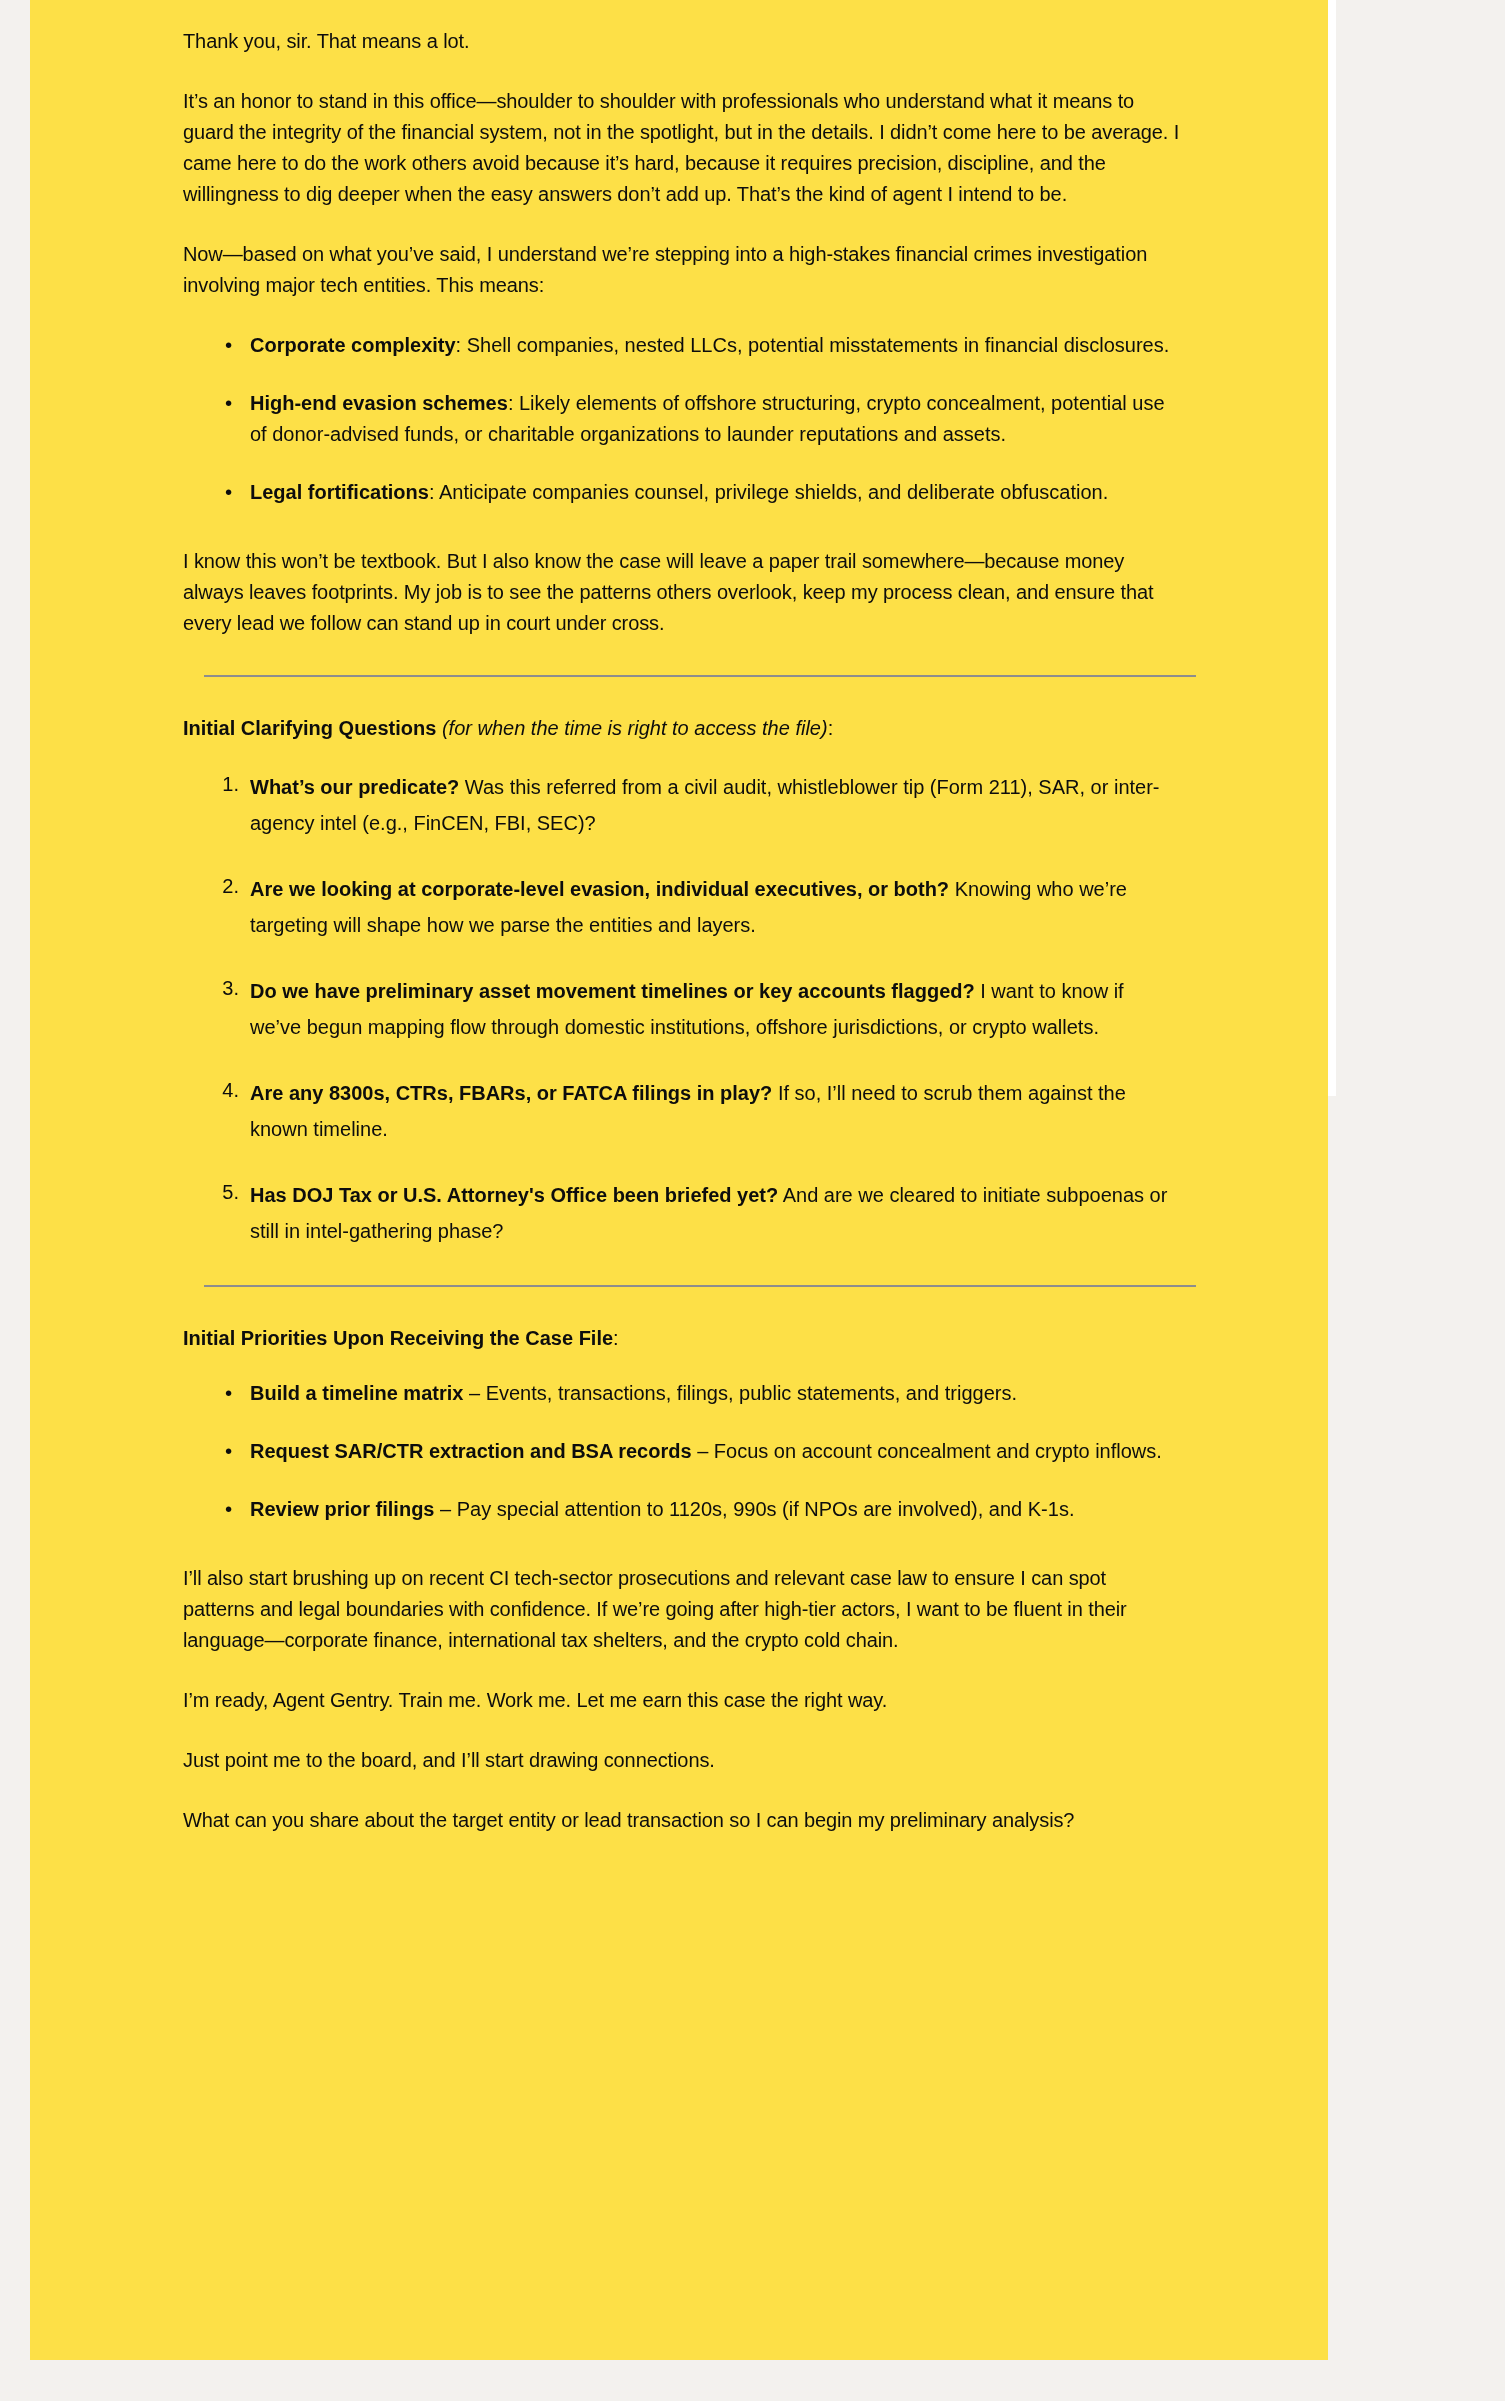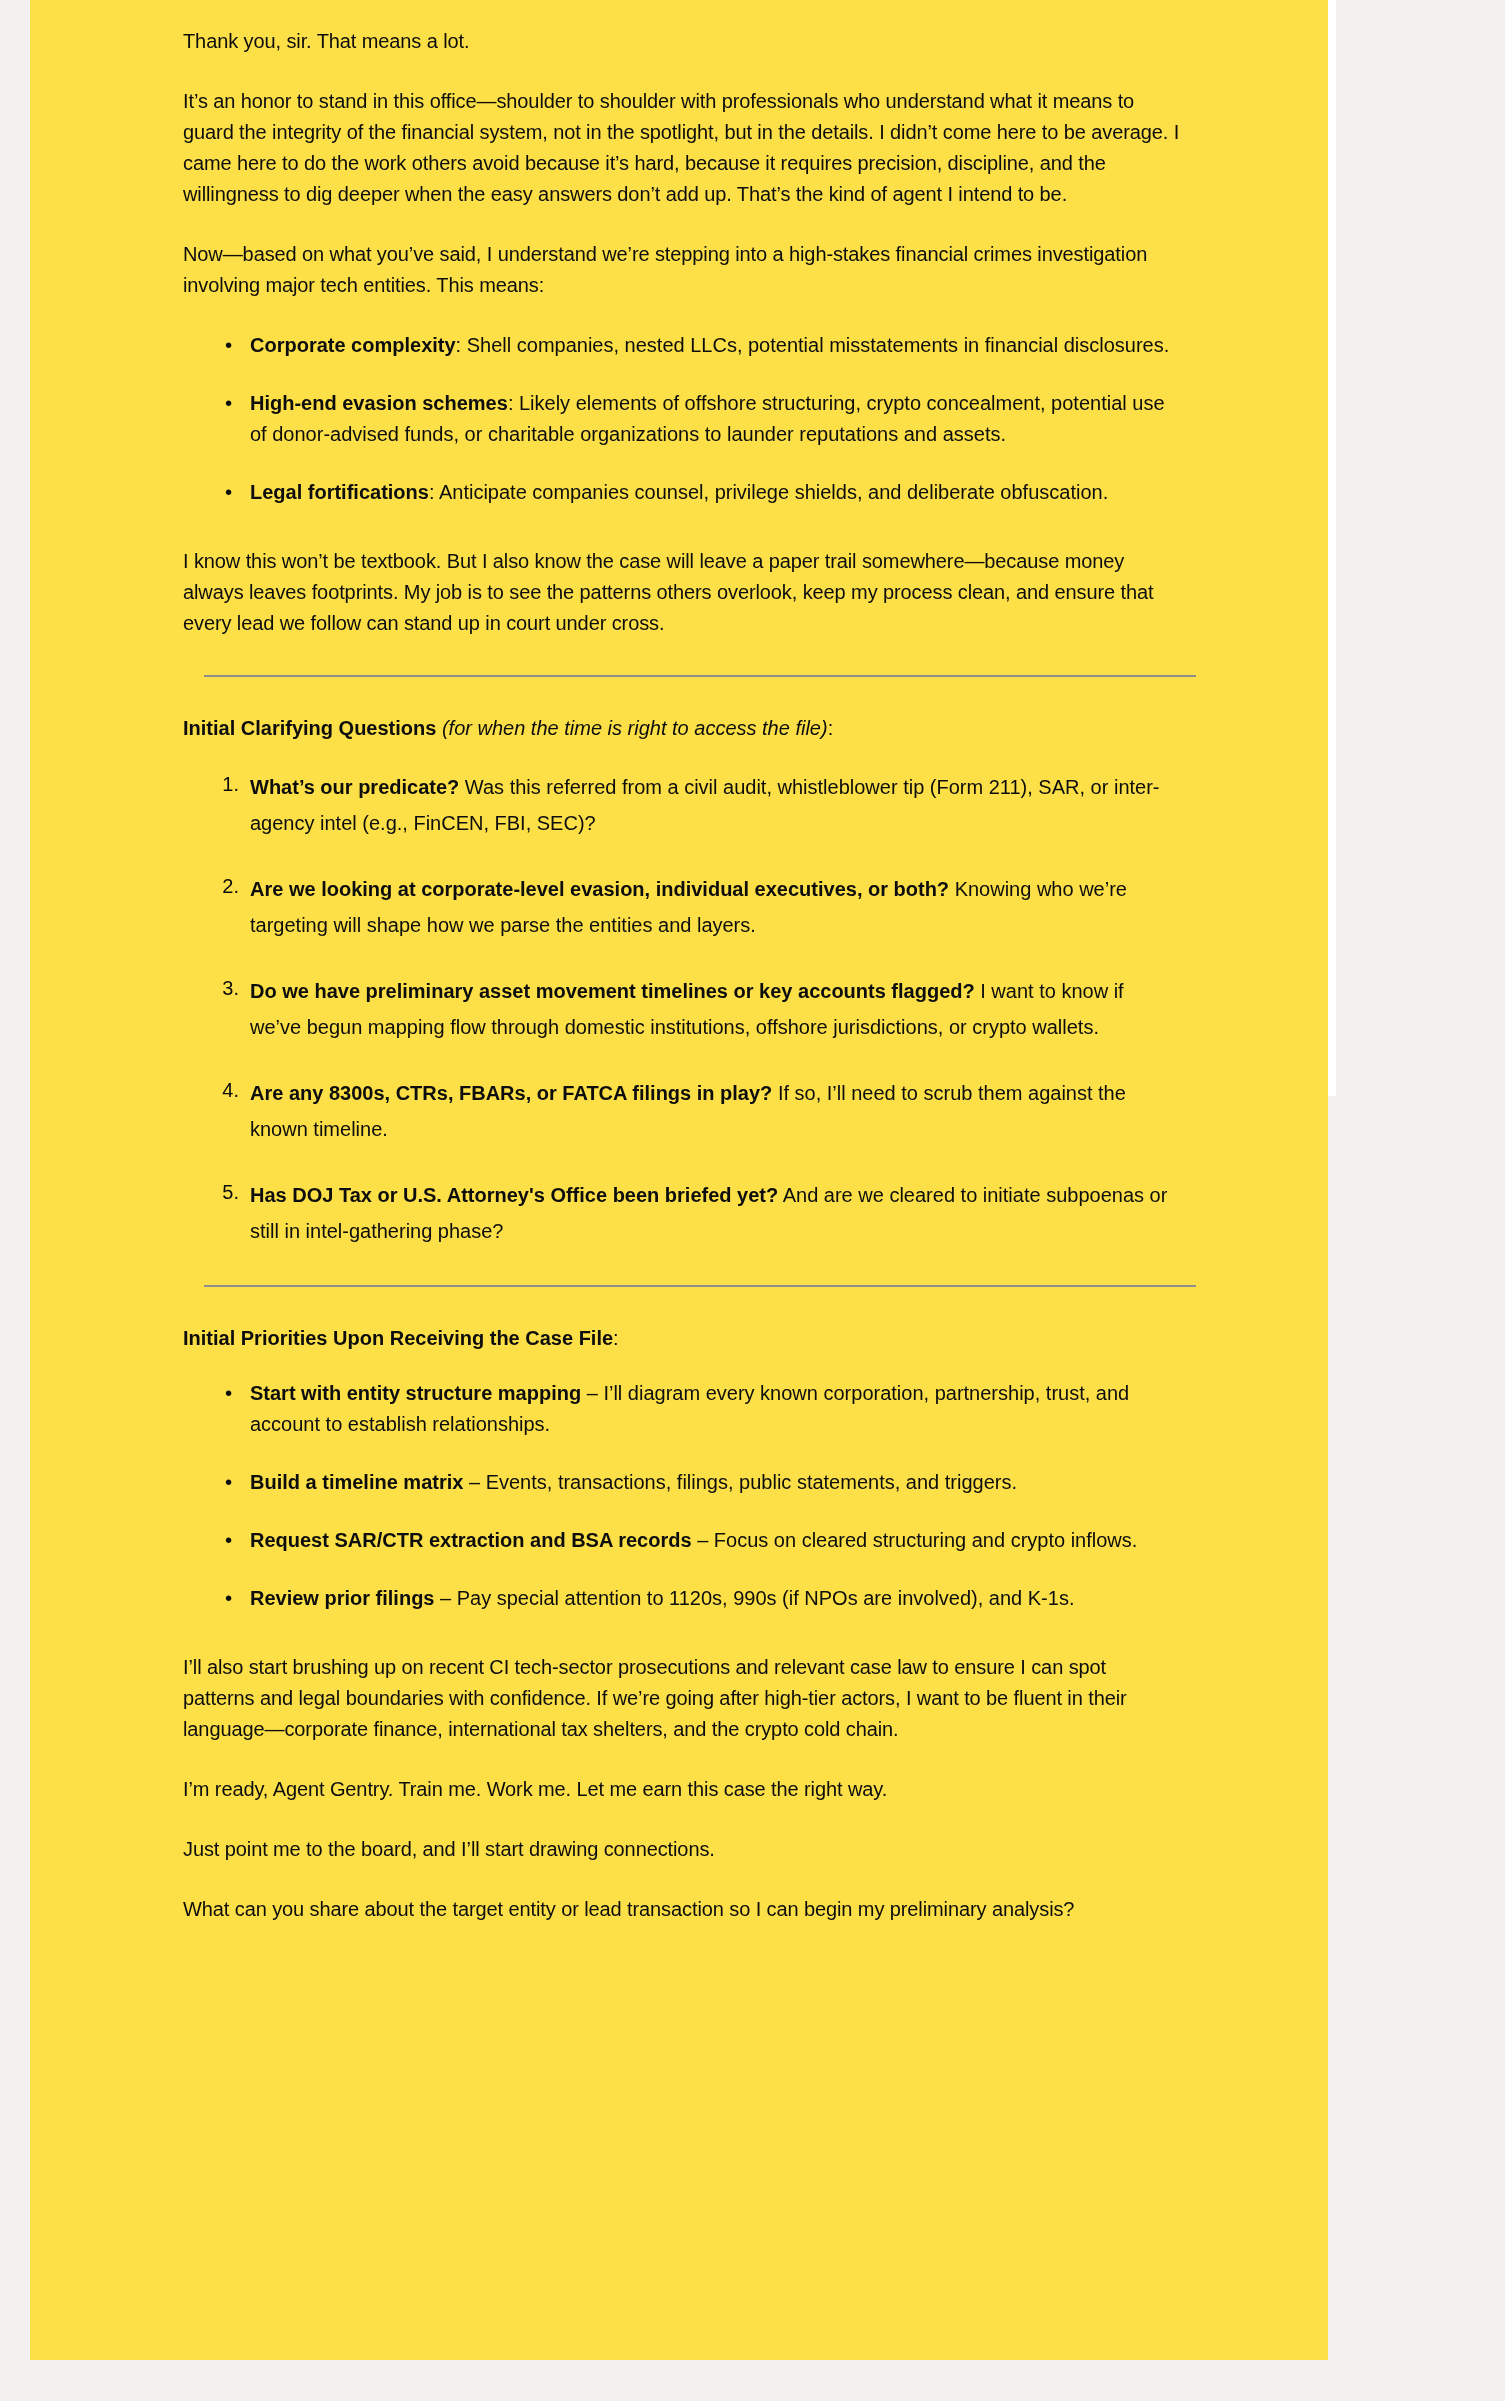--- a/index.html
+++ b/index.html
@@ -178,27 +178,24 @@
       </ol>
 
       <hr class="rule">
 
       <p class="sect-head">
         <span class="b">Initial Priorities Upon Receiving the Case File</span><span>:</span>
       </p>
 
       <ul class="bullets">
         <li>
-          <span class="b">Start with entity structure mapping</span><span> – I’ll diagram every known corporation, partnership, trust, and account to establish relationships.</span>
-        </li>
-        <li>
           <span class="b">Build a timeline matrix</span><span> – Events, transactions, filings, public statements, and triggers.</span>
         </li>
         <li>
-          <span class="b">Request SAR/CTR extraction and BSA records</span><span> – Focus on cleared structuring and crypto inflows.</span>
+          <span class="b">Request SAR/CTR extraction and BSA records</span><span> – Focus on account concealment and crypto inflows.</span>
         </li>
         <li>
           <span class="b">Review prior filings</span><span> – Pay special attention to 1120s, 990s (if NPOs are involved), and K-1s.</span>
         </li>
       </ul>
 
       <div class="spacer-lg"></div>
 
       <p class="para">I’ll also start brushing up on recent CI tech-sector prosecutions and relevant case law to ensure I can spot patterns and legal boundaries with confidence. If we’re going after high-tier actors, I want to be fluent in their language—corporate finance, international tax shelters, and the crypto cold chain.</p>
 

